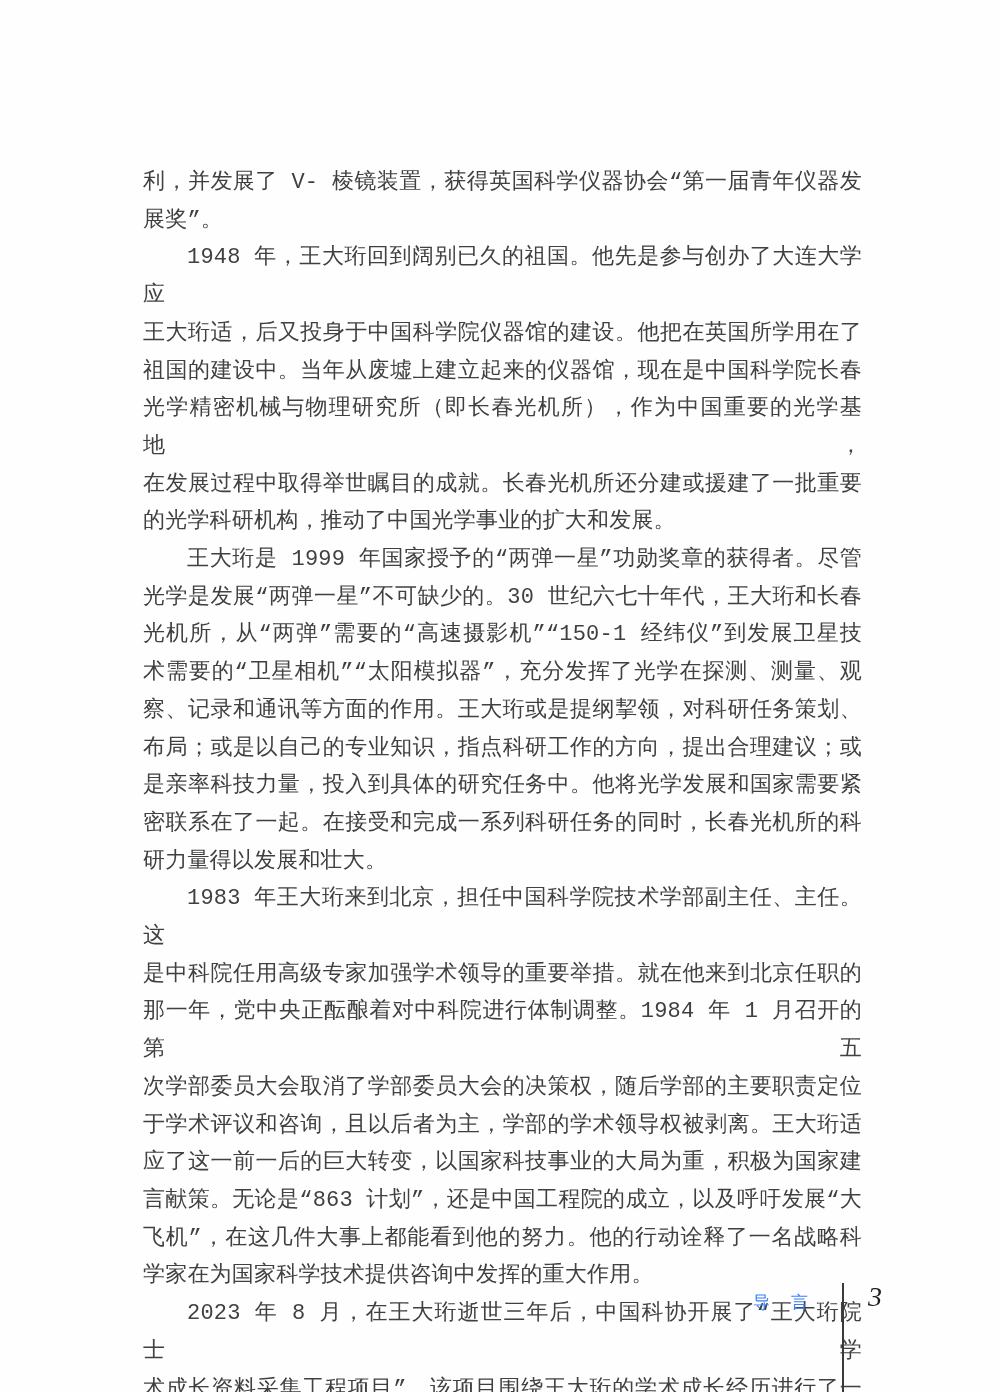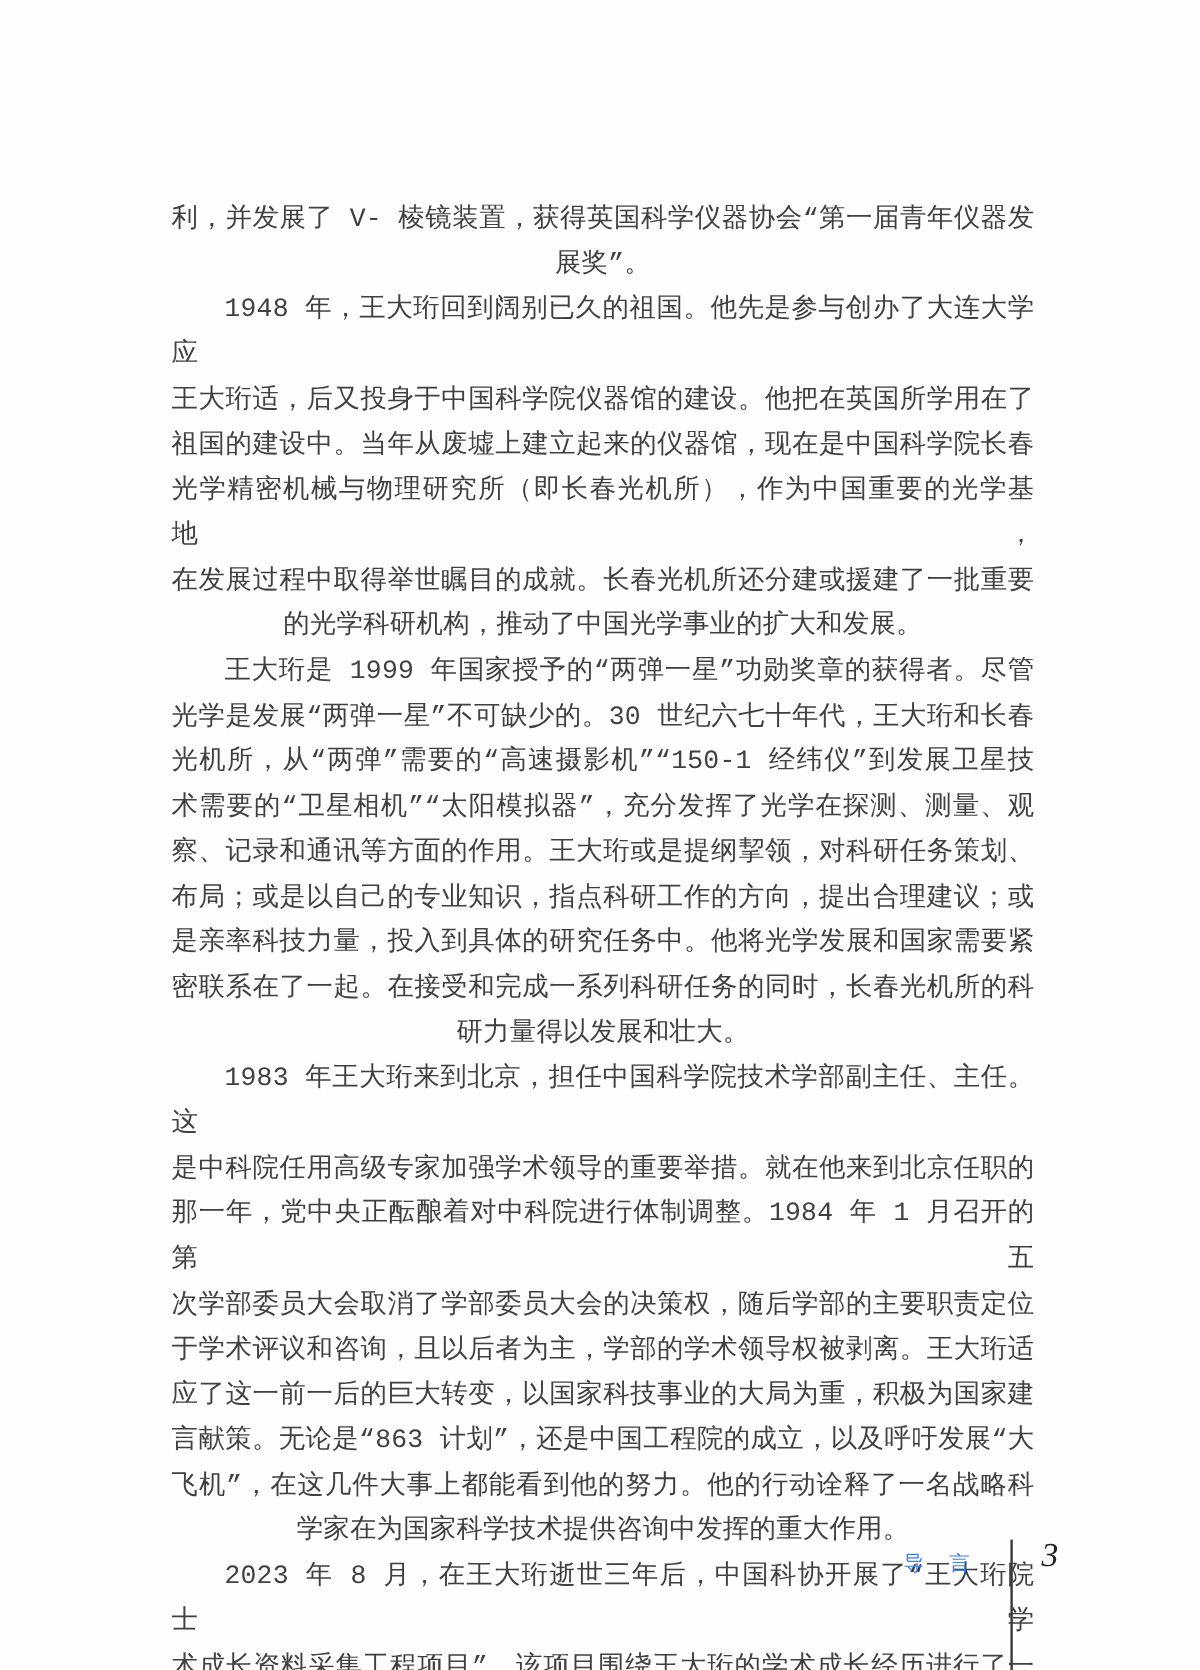--- a/index.html
+++ b/index.html
@@ -18,21 +18,21 @@
   .body-text {
     position: absolute;
     left: 143px; top: 164px;
     width: 719px;
     font-size: 22px;
     line-height: 37.7px;
     color: #404040;
     letter-spacing: 0.2px;
     font-family: Liberation Mono, monospace;
   }
-  .line { text-align: center; white-space: nowrap0; }
+  .line { text-align: left; white-space: nowrap0; }
   .line.j { text-align: justify; text-align-last: justify; }
   .line.ind { text-indent: 2em; }
   .footer {
     position: absolute;
     left: 0; top: 1283px;
     width: 1000px; height: 109px;
   }
   .footer-label {
     position: absolute;
     left: 753px; top: 8px;

